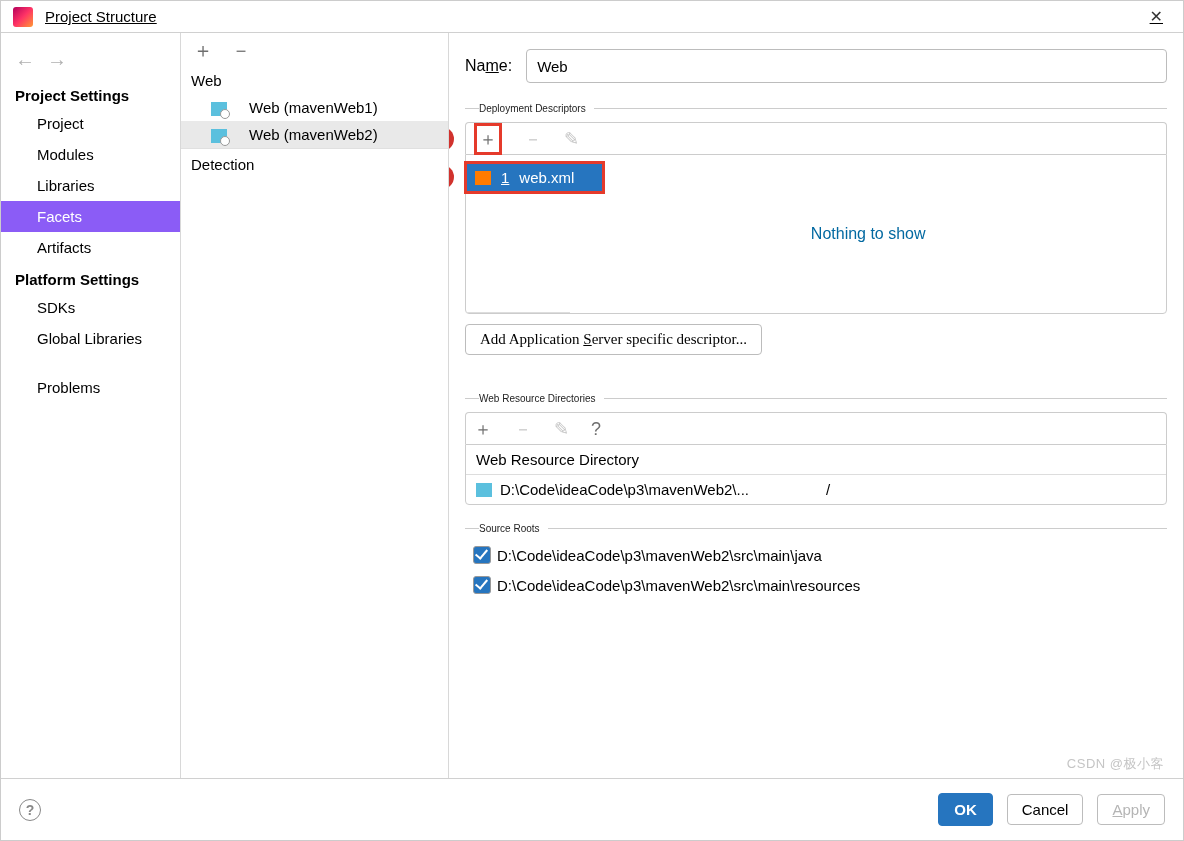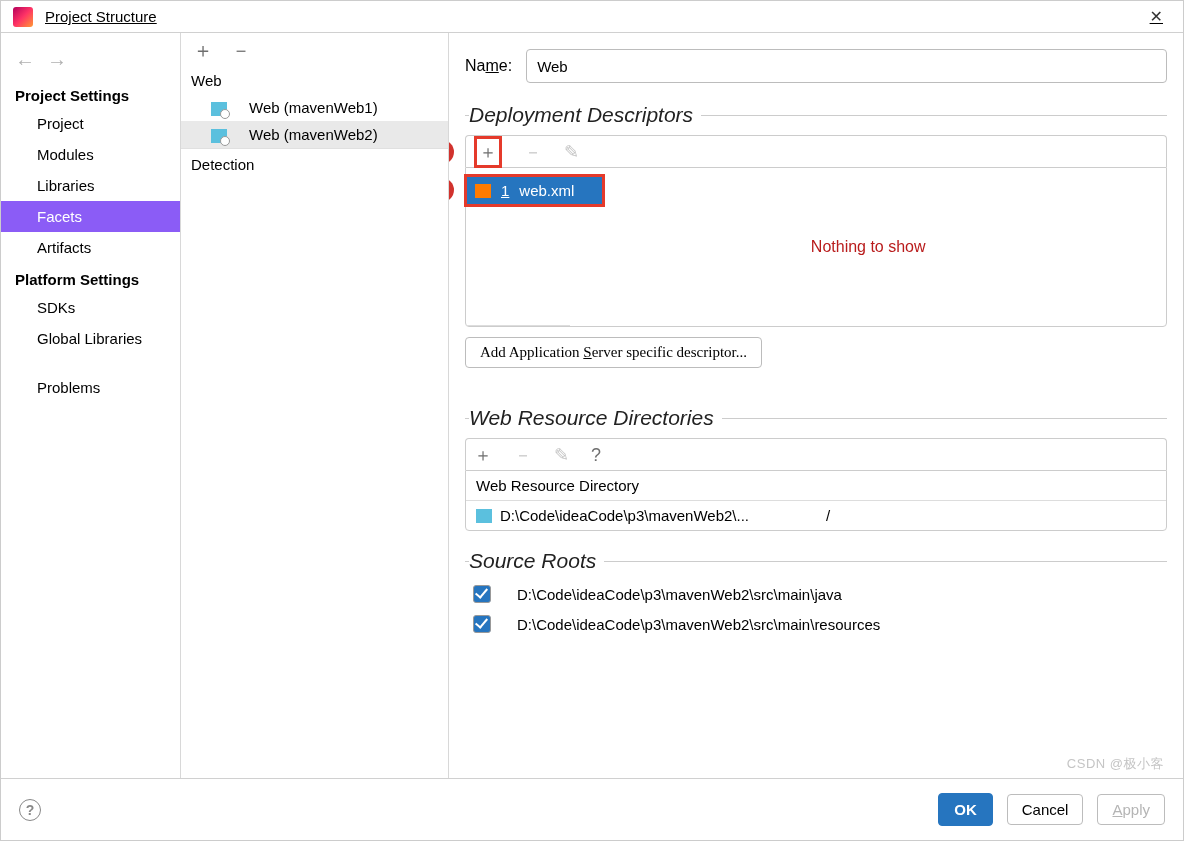--- a/index.html
+++ b/index.html
@@ -30,47 +30,47 @@
 .midpane .tree .wicon::after { content:""; position:absolute; right:-3px; bottom:-3px; width:8px;height:8px; background:#fff; border:1px solid #999; border-radius:50%; }
 .midpane .section-label { padding:7px 10px; font-size:15px; border-top:1px solid #e0e0e0; }
 
 .mainpane { flex:1; padding: 16px 16px 0 16px; overflow:auto; position:relative; }
 .row-name { display:flex; align-items:center; gap:14px; margin-bottom:20px; }
 .row-name label { font-size:16px; }
 .row-name label .ul { text-decoration:underline; }
 .row-name input { flex:1; height:34px; border:1px solid #bcbcbc; border-radius:4px; padding:0 10px; font-size:15px; }
 
 fieldset.sec { border:none; border-top:1px solid #ccc; padding:0; margin-bottom:18px; }
-fieldset.sec > legend { padding: 0 8px 0 0; font-size:21px; color:#222; margin-left:4px;font-style:italic; }
+fieldset.sec > legend { padding: 0 8px 0 0; font-size:10px; color:#222; margin-left:14px; }
 .sec-inner { padding-top:8px; }
 .sec-toolbar { height:32px; display:flex; align-items:center; gap:22px; padding:4px 8px; border:1px solid #ccc; border-bottom:none; border-top-left-radius:4px; border-top-right-radius:4px; position:relative; }
 .sec-toolbar .tbtn { color:#6e6e6e; font-size:18px; line-height:1; cursor:pointer; }
 .sec-toolbar .tbtn.disabled { color:#c4c4c4; }
 .dd-addbox { border:3px solid #e53a2b; padding:0 2px; display:flex; align-items:center; height:32px; }
 .dd-dropdown { position:absolute; top:38px; left:-2px; border:3px solid #e53a2b; background:#2675bf; color:#fff; padding:5px 28px 5px 8px; display:flex; align-items:center; gap:10px; font-size:15px; z-index:5; }
 .dd-dropdown .mico { width:16px;height:14px; background:#ff7b00; display:inline-block; }
 .dd-dropdown .num { text-decoration:underline; }
 
 .tablebox { border:1px solid #ccc; border-bottom-left-radius:4px; border-bottom-right-radius:4px; }
 .tablebox.h160 { height:160px; display:flex; flex-direction:row; }
 .tablebox .thead { display:flex; border-bottom:1px solid #ddd; }
 .tablebox .thead .th { flex:1; padding:6px 10px; font-size:15px; border-right:1px solid #ddd; }
 .tablebox .thead .th:last-child { border-right:none; }
-.tablebox .empty { flex:1; display:flex; align-items:center; justify-content:center; color:#b91c1c; font-size:16px; }
+.tablebox .empty { flex:1; display:flex; align-items:center; justify-content:center; color:#0369a1; font-size:16px; }
 .tablebox .trow { display:flex; }
 .tablebox .trow .td { flex:1; padding:6px 10px; font-size:15px; display:flex; align-items:center; gap:8px; }
 .tablebox .trow .td .fico { width:16px;height:14px; background:#5bc0de; display:inline-block; }
 
 .add-srv-btn { margin-top:10px; margin-bottom:20px;font-family:Liberation Serif, serif; }
 .btn { display:inline-block; border:1px solid #bcbcbc; border-radius:4px; background:#fff; padding:6px 14px; font-size:15px; cursor:pointer; }
 .btn.primary { background:#2675bf; color:#fff; border-color:#2675bf; font-weight:600; padding:7px 15px; }
 .btn.disabled { color:#b5b5b5; }
 
 .src-list { padding:6px 0; }
-.src-item { display:flex; align-items:center; gap:26px; padding:6px 8px; font-size:15px; }
+.src-item { display:flex; align-items:center; gap:6px; padding:6px 8px; font-size:15px; }
 .chk { width:18px; height:18px; border:1px solid #999; border-radius:3px; background:#2675bf; position:relative; display:inline-block; }
 .chk::after { content:""; position:absolute; left:4px; top:0px; width:5px; height:10px; border:solid #fff; border-width:0 2px 2px 0; transform:rotate(40deg); }
 
 .footer { height:62px; border-top:1px solid #d0d0d0; display:flex; align-items:center; padding:0 18px; gap:14px; }
 .footer .spacer { flex:1; }
 .help-icon { width:22px;height:22px; border:1.6px solid #888; border-radius:50%; display:flex; align-items:center; justify-content:center; color:#888; font-weight:bold; font-size:14px; }
 
 .callout { position:absolute; width:24px; height:24px; border-radius:50%; background:#d1322d; color:#fff; font-size:14px; font-weight:bold; display:flex; align-items:center; justify-content:center; z-index:10; }
 .callout.c1 { left:-36px; top:4px; }
 .callout.c2 { left:-36px; top:42px; }

